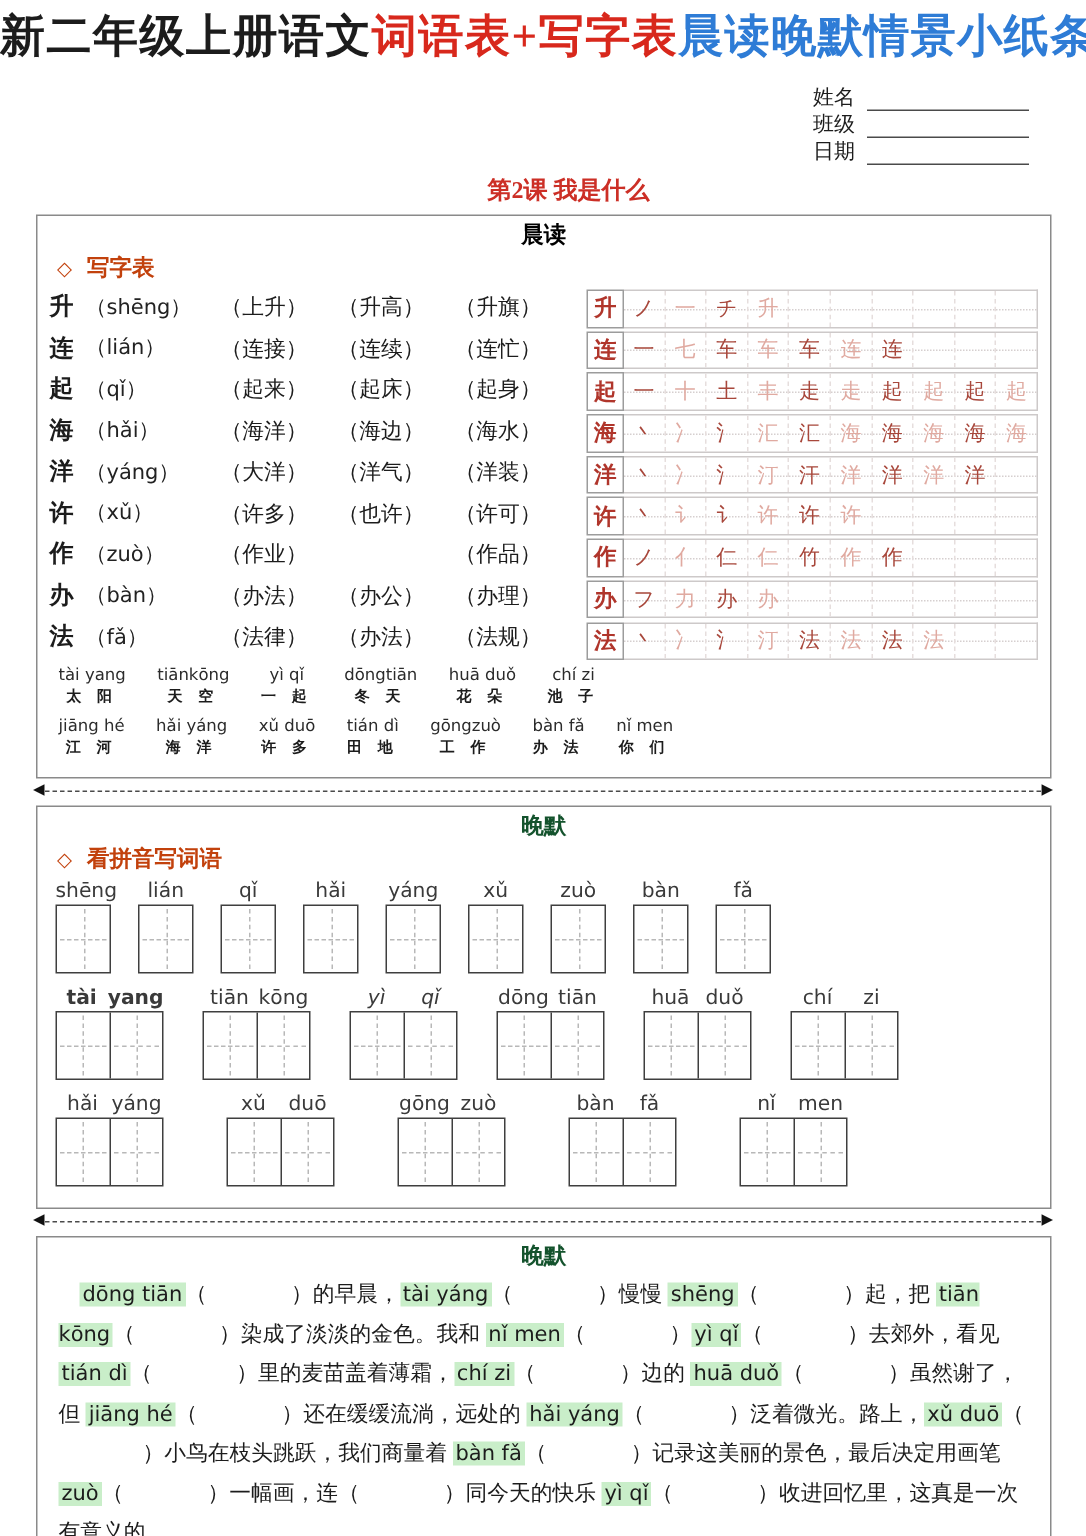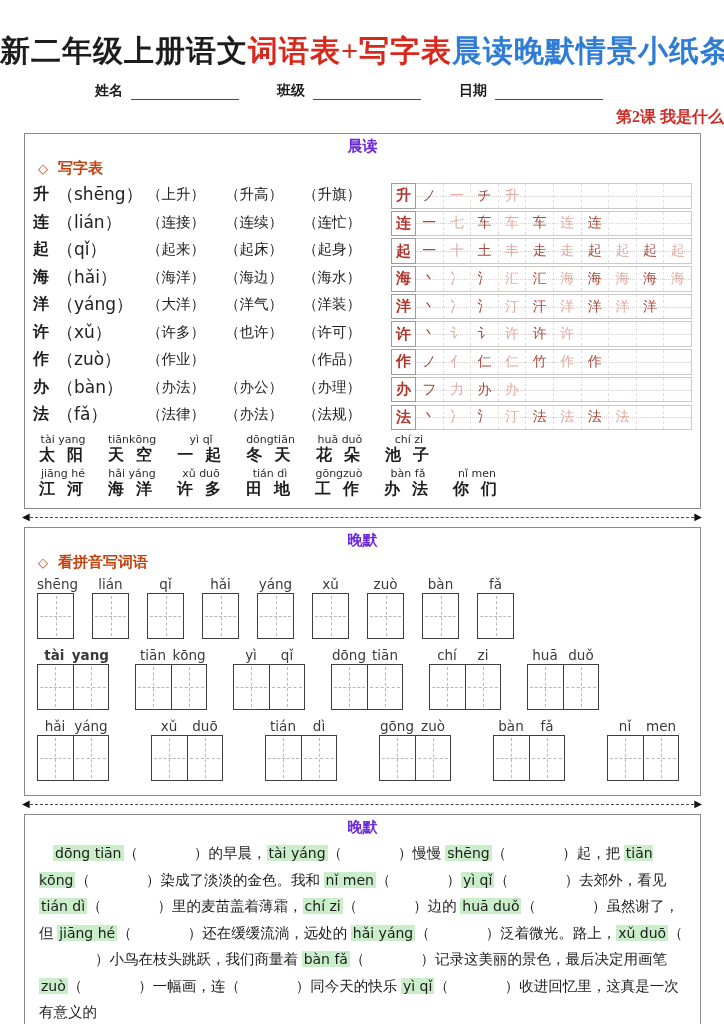--- a/index.html
+++ b/index.html
@@ -1,64 +1,64 @@
 <!DOCTYPE html>
 <html><head>
 <meta charset="utf-8">
 <style>
   * { margin:0; padding:0; box-sizing:border-box; }
   html,body { width:724px; background:#ffffff; }
   body { font-family:"Liberation Serif","DejaVu Serif",serif; color:#1c1c1c; }
   .page { width:724px; height:1024px; overflow:hidden; position:relative; background:#fff; }
 
   
-  .title { text-align:left; margin-top:32px; font-size:30px; line-height:38px; letter-spacing:1px; white-space:nowrap; }
+  .title { text-align:left; margin-top:6px; font-size:30px; line-height:38px; letter-spacing:1px; white-space:nowrap; }
   .t-black { color:#1c1c1c; }
   .t-red   { color:#d8281c; }
   .t-blue  { color:#2e7cd6; }
-  .fields  { display:flex; align-items:flex-end; margin:12px 0 0 95px; font-size:14px; font-weight:bold; }
+  .fields  { display:flex; align-items:flex-end; margin:12px 0 0 95px; font-size:14px; font-weight:normal;flex-direction:column; }
   .field   { display:flex; align-items:flex-end; margin-right:38px; }
   .field .flabel { margin-right:8px; }
   .uline   { display:inline-block; width:108px; height:15px; border-bottom:1.6px solid #4a4a4a; }
-  .lesson  { text-align:right; color:#cc2f26; font-weight:bold; font-size:16px; margin-top:7px;padding-left:34px; }
+  .lesson  { text-align:center; color:#cc2f26; font-weight:bold; font-size:16px; margin-top:7px;padding-left:34px; }
 
   
   .box { margin:5px 23px 0 24px; border:1px solid #8a8a8a; padding:3px 8px 6px 8px; background:#fff; }
   .sec-label { text-align:center; font-weight:bold; font-size:15px; }
-  .sec-label.morning { color:#6d28d9; }
-  .sec-label.evening { color:#6d28d9; }
+  .sec-label.morning { color:#000000; }
+  .sec-label.evening { color:#14532d; }
   .green-h { color:#c2410c; font-weight:bold; font-size:15px; margin:3px 0 3px 5px; }
   .green-h .diamond { margin-right:10px; font-size:13px; }
 
   
   .write-area { display:flex; margin-top:2px; }
   .write-left { width:358px; }
   .w-row { display:flex; align-items:center; height:27.5px; font-size:14.5px; }
   .w-char { width:24px; font-weight:bold; font-size:16px; }
-  .w-py   { width:90px; font-family:"DejaVu Sans","Liberation Sans",sans-serif; font-size:17px; color:#222; }
+  .w-py   { width:90px; font-family:"DejaVu Sans","Liberation Sans",sans-serif; font-size:14px; color:#222; }
   .w-word { width:78px; }
 
   .write-right { flex:1; padding-top:2px; }
   .p-row  { display:flex; height:25.5px; margin-bottom:2.2px; }
   .p-lead { width:25px; border:1px solid #9c9c9c; color:#b0352b; font-weight:bold; font-size:15px;
             display:flex; align-items:center; justify-content:center; }
   .p-strip{ display:flex; flex:1; border:1px solid #cdc9c9; border-left:none; position:relative; }
   .p-strip::before { content:""; position:absolute; top:50%; left:0; right:0; border-top:1px dotted #d6cfcf; }
   .p-cell { flex:1; display:flex; align-items:center; justify-content:center; font-size:14px;
             border-right:1px dashed #e6dedd; position:relative; z-index:1; }
   .p-cell:last-child { border-right:none; }
   .s-dark  { color:#a8473b; }
   .s-light { color:#e0aaa1; }
 
   
   .word-rows { margin:2px 0 0 6px; }
   .word-row { display:flex; margin-bottom:4px; }
   .word-item { margin-right:21px; text-align:center; }
   .wi-py { font-family:"DejaVu Sans","Liberation Sans",sans-serif; font-size:11px; color:#2b2b2b; line-height:12px; white-space:nowrap; }
-  .wi-zh { font-size:16px; font-weight:bold; letter-spacing:4px; line-height:18px; white-space:nowrap; }
+  .wi-zh { font-size:10px; font-weight:bold; letter-spacing:4px; line-height:18px; white-space:nowrap; }
 
   
   .cutline { display:flex; align-items:center; margin:3px 22px 0 22px; height:10px; color:#111; }
   .cutline .dash { flex:1; border-top:1.2px dashed #4a4a4a; }
   .cut-arrow { font-size:10px; line-height:10px; }
 
   
   .grid-row { display:flex; align-items:flex-end; margin:4px 0 8px 4px; }
   .sgroup { width:37px; margin-right:18px; }
   .dgroup { width:72px; }
@@ -449,21 +449,21 @@
         <div class="dgroup" style="margin-right: 26px;">
           <div class="d-pys g-py">
             <span>tiān</span>
             <span>kōng</span>
           </div>
           <div class="dbox">
             <div class="cell"></div>
             <div class="cell"></div>
           </div>
         </div>
-        <div class="dgroup" style="margin-right: 26px;">
+        <div class="dgroup" style="margin-right: 26px; font-style: italic;">
           <div class="d-pys g-py">
             <span>yì</span>
             <span>qǐ</span>
           </div>
           <div class="dbox">
             <div class="cell"></div>
             <div class="cell"></div>
           </div>
         </div>
         <div class="dgroup" style="margin-right: 26px;">
@@ -471,32 +471,32 @@
             <span>dōng</span>
             <span>tiān</span>
           </div>
           <div class="dbox">
             <div class="cell"></div>
             <div class="cell"></div>
           </div>
         </div>
         <div class="dgroup" style="margin-right: 26px;">
           <div class="d-pys g-py">
+            <span>huā</span>
+            <span>duǒ</span>
+          </div>
+          <div class="dbox">
+            <div class="cell"></div>
+            <div class="cell"></div>
+          </div>
+        </div>
+        <div class="dgroup" style="margin-right: 26px;">
+          <div class="d-pys g-py">
             <span>chí</span>
             <span>zi</span>
-          </div>
-          <div class="dbox">
-            <div class="cell"></div>
-            <div class="cell"></div>
-          </div>
-        </div>
-        <div class="dgroup" style="margin-right: 26px;">
-          <div class="d-pys g-py">
-            <span>huā</span>
-            <span>duǒ</span>
           </div>
           <div class="dbox">
             <div class="cell"></div>
             <div class="cell"></div>
           </div>
         </div>
       </div>
     <div class="grid-row" id="grid-row-3">
         <div class="dgroup" style="margin-right: 42px;">
           <div class="d-pys g-py">
@@ -505,30 +505,20 @@
           </div>
           <div class="dbox">
             <div class="cell"></div>
             <div class="cell"></div>
           </div>
         </div>
         <div class="dgroup" style="margin-right: 42px;">
           <div class="d-pys g-py">
             <span>xǔ</span>
             <span>duō</span>
-          </div>
-          <div class="dbox">
-            <div class="cell"></div>
-            <div class="cell"></div>
-          </div>
-        </div>
-        <div class="dgroup" style="margin-right: 42px;">
-          <div class="d-pys g-py">
-            <span>tián</span>
-            <span>dì</span>
           </div>
           <div class="dbox">
             <div class="cell"></div>
             <div class="cell"></div>
           </div>
         </div>
         <div class="dgroup" style="margin-right: 42px;">
           <div class="d-pys g-py">
             <span>gōng</span>
             <span>zuò</span>

